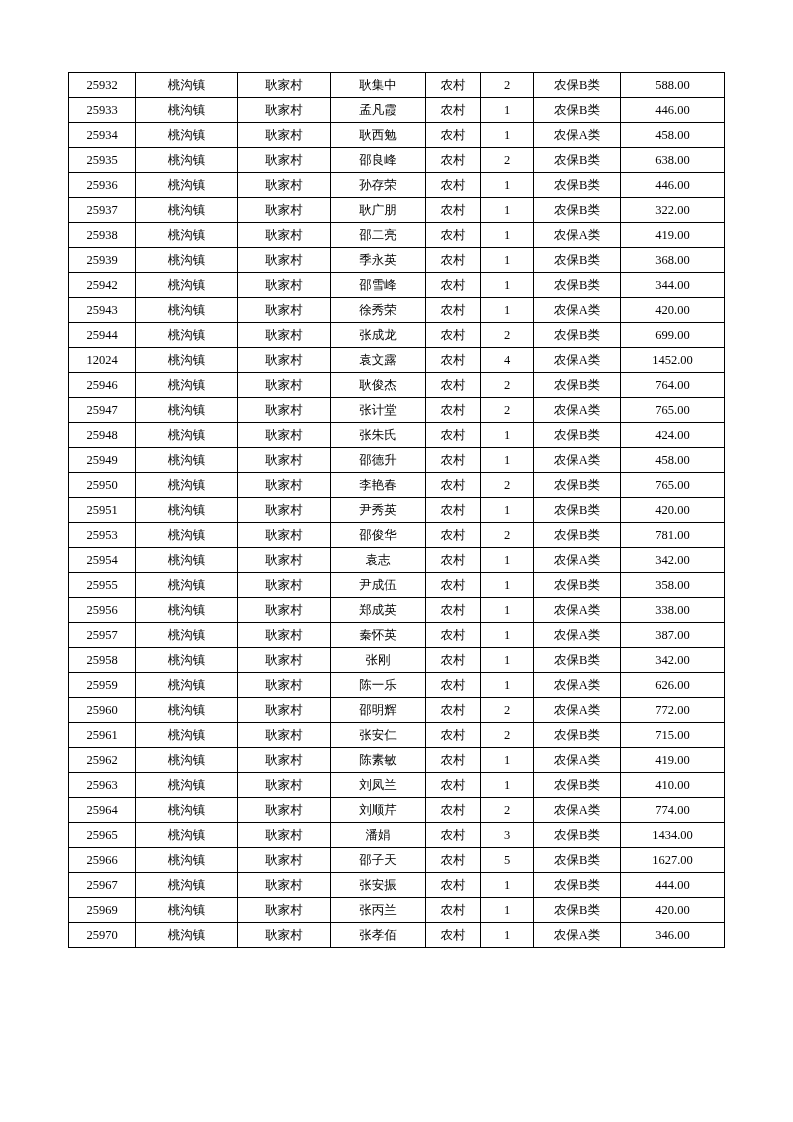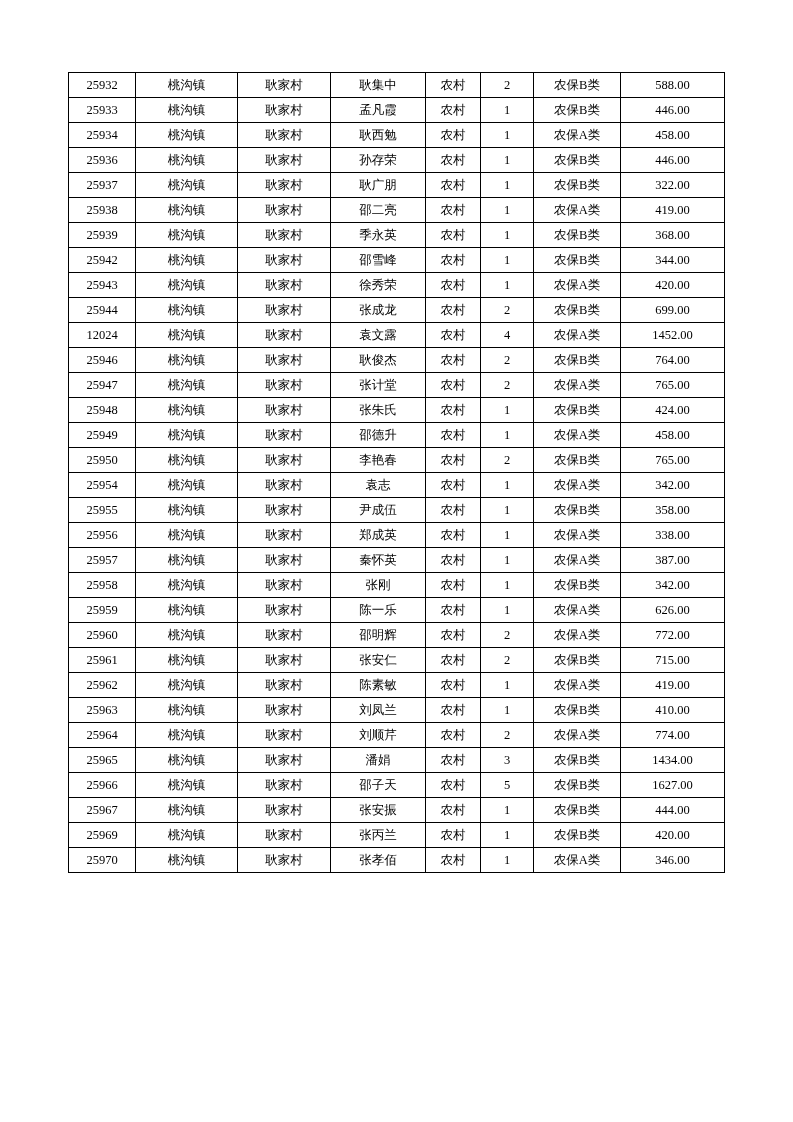--- a/index.html
+++ b/index.html
@@ -89,20 +89,30 @@
           <td>25934</td>
           <td>桃沟镇</td>
           <td>耿家村</td>
           <td>耿西勉</td>
           <td>农村</td>
           <td>1</td>
           <td>农保A类</td>
           <td>458.00</td>
         </tr>
         <tr>
+          <td>25935</td>
+          <td>桃沟镇</td>
+          <td>耿家村</td>
+          <td>邵良峰</td>
+          <td>农村</td>
+          <td>2</td>
+          <td>农保B类</td>
+          <td>638.00</td>
+        </tr>
+        <tr>
           <td>25936</td>
           <td>桃沟镇</td>
           <td>耿家村</td>
           <td>孙存荣</td>
           <td>农村</td>
           <td>1</td>
           <td>农保B类</td>
           <td>446.00</td>
         </tr>
         <tr>
@@ -217,20 +227,40 @@
         </tr>
         <tr>
           <td>25950</td>
           <td>桃沟镇</td>
           <td>耿家村</td>
           <td>李艳春</td>
           <td>农村</td>
           <td>2</td>
           <td>农保B类</td>
           <td>765.00</td>
+        </tr>
+        <tr>
+          <td>25951</td>
+          <td>桃沟镇</td>
+          <td>耿家村</td>
+          <td>尹秀英</td>
+          <td>农村</td>
+          <td>1</td>
+          <td>农保B类</td>
+          <td>420.00</td>
+        </tr>
+        <tr>
+          <td>25953</td>
+          <td>桃沟镇</td>
+          <td>耿家村</td>
+          <td>邵俊华</td>
+          <td>农村</td>
+          <td>2</td>
+          <td>农保B类</td>
+          <td>781.00</td>
         </tr>
         <tr>
           <td>25954</td>
           <td>桃沟镇</td>
           <td>耿家村</td>
           <td>袁志</td>
           <td>农村</td>
           <td>1</td>
           <td>农保A类</td>
           <td>342.00</td>

